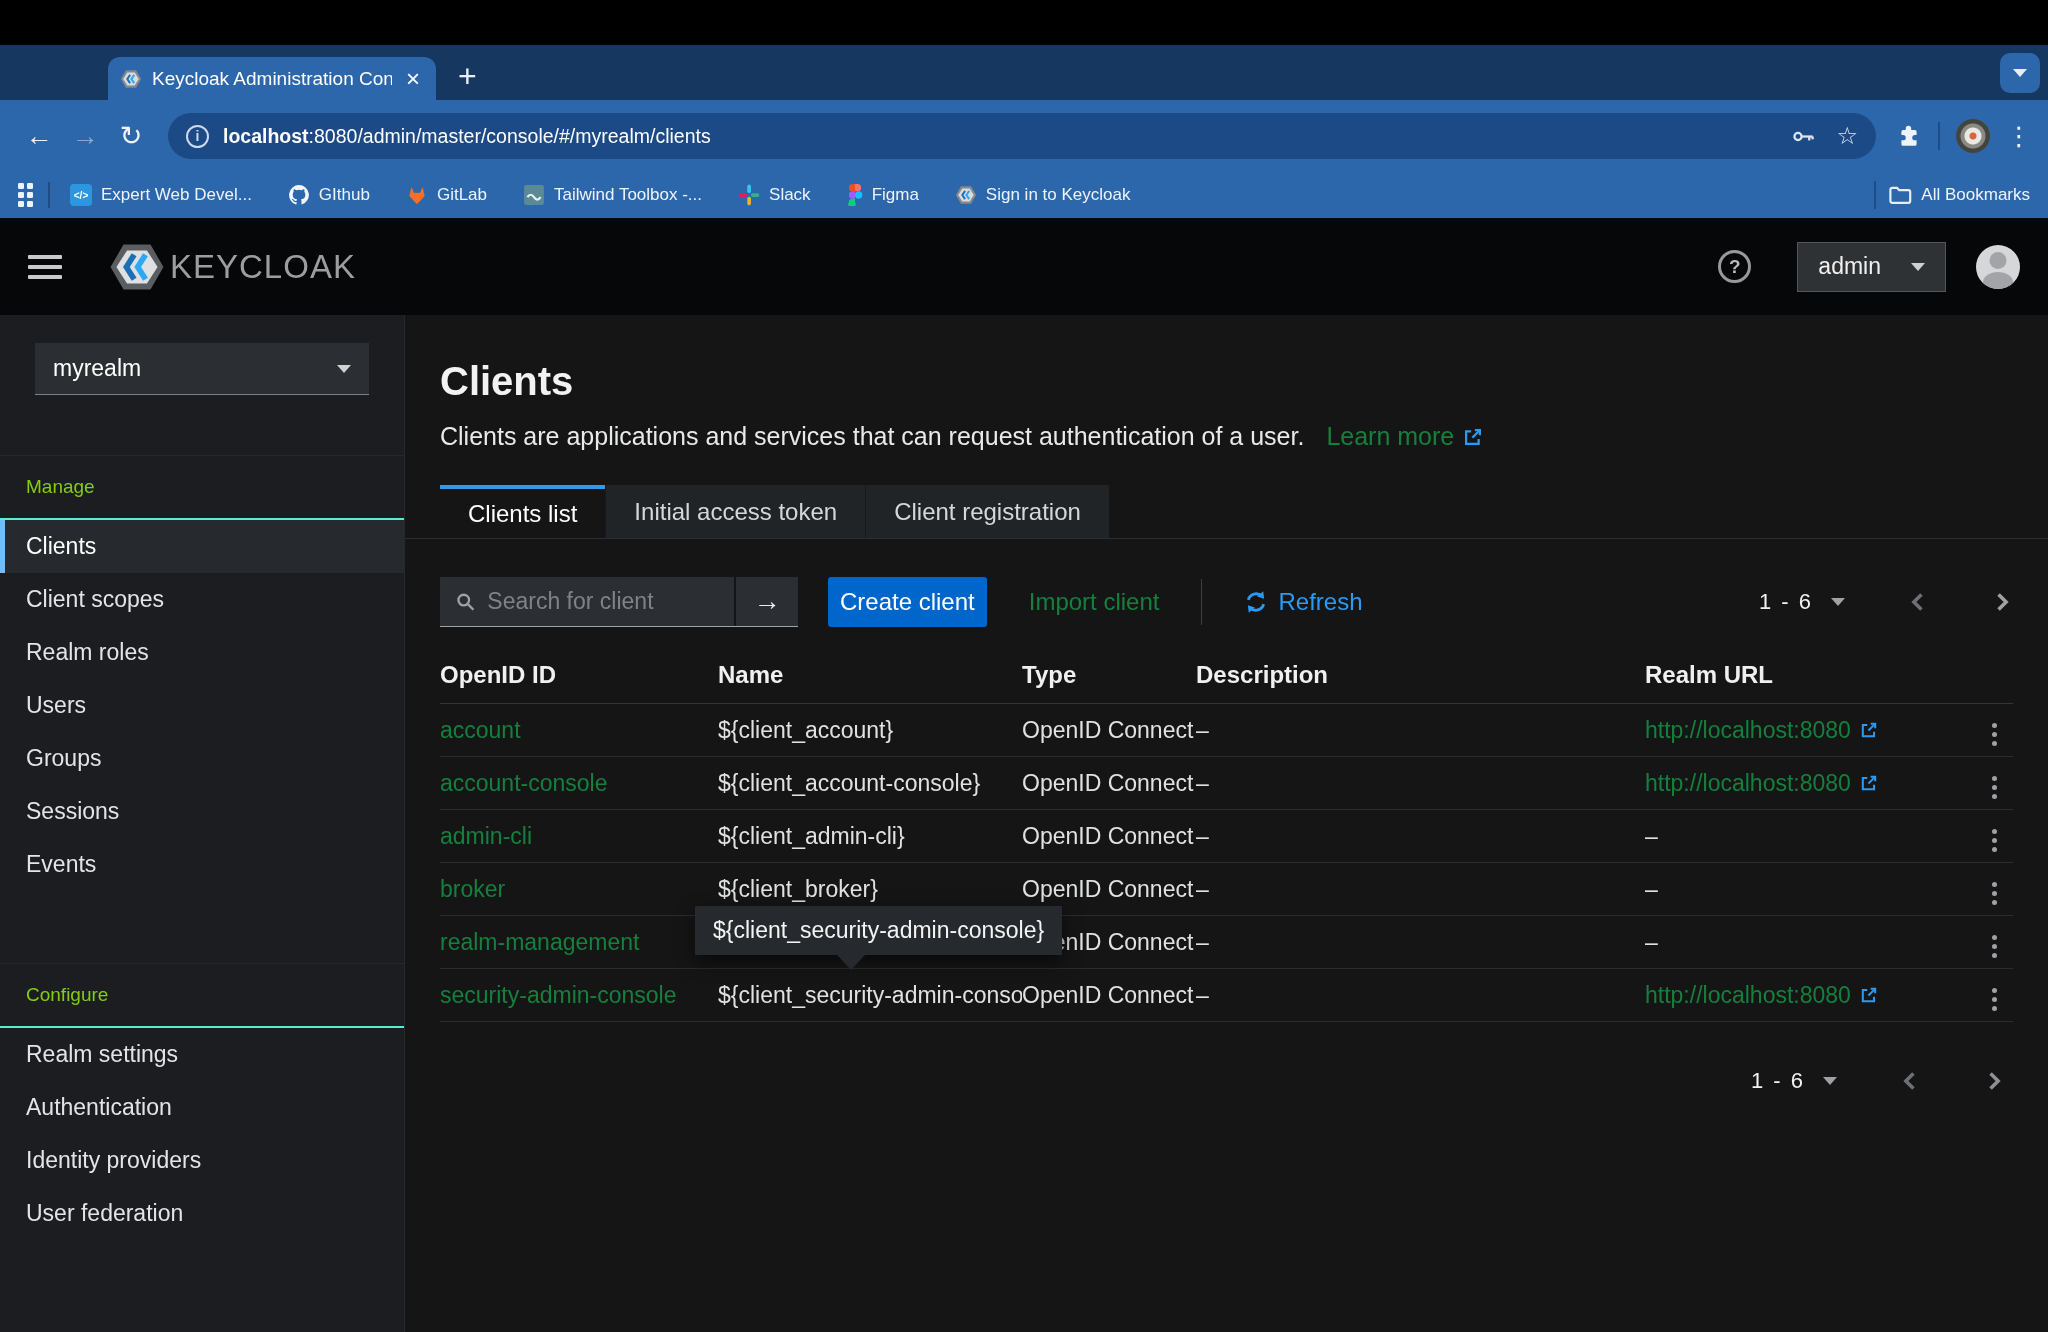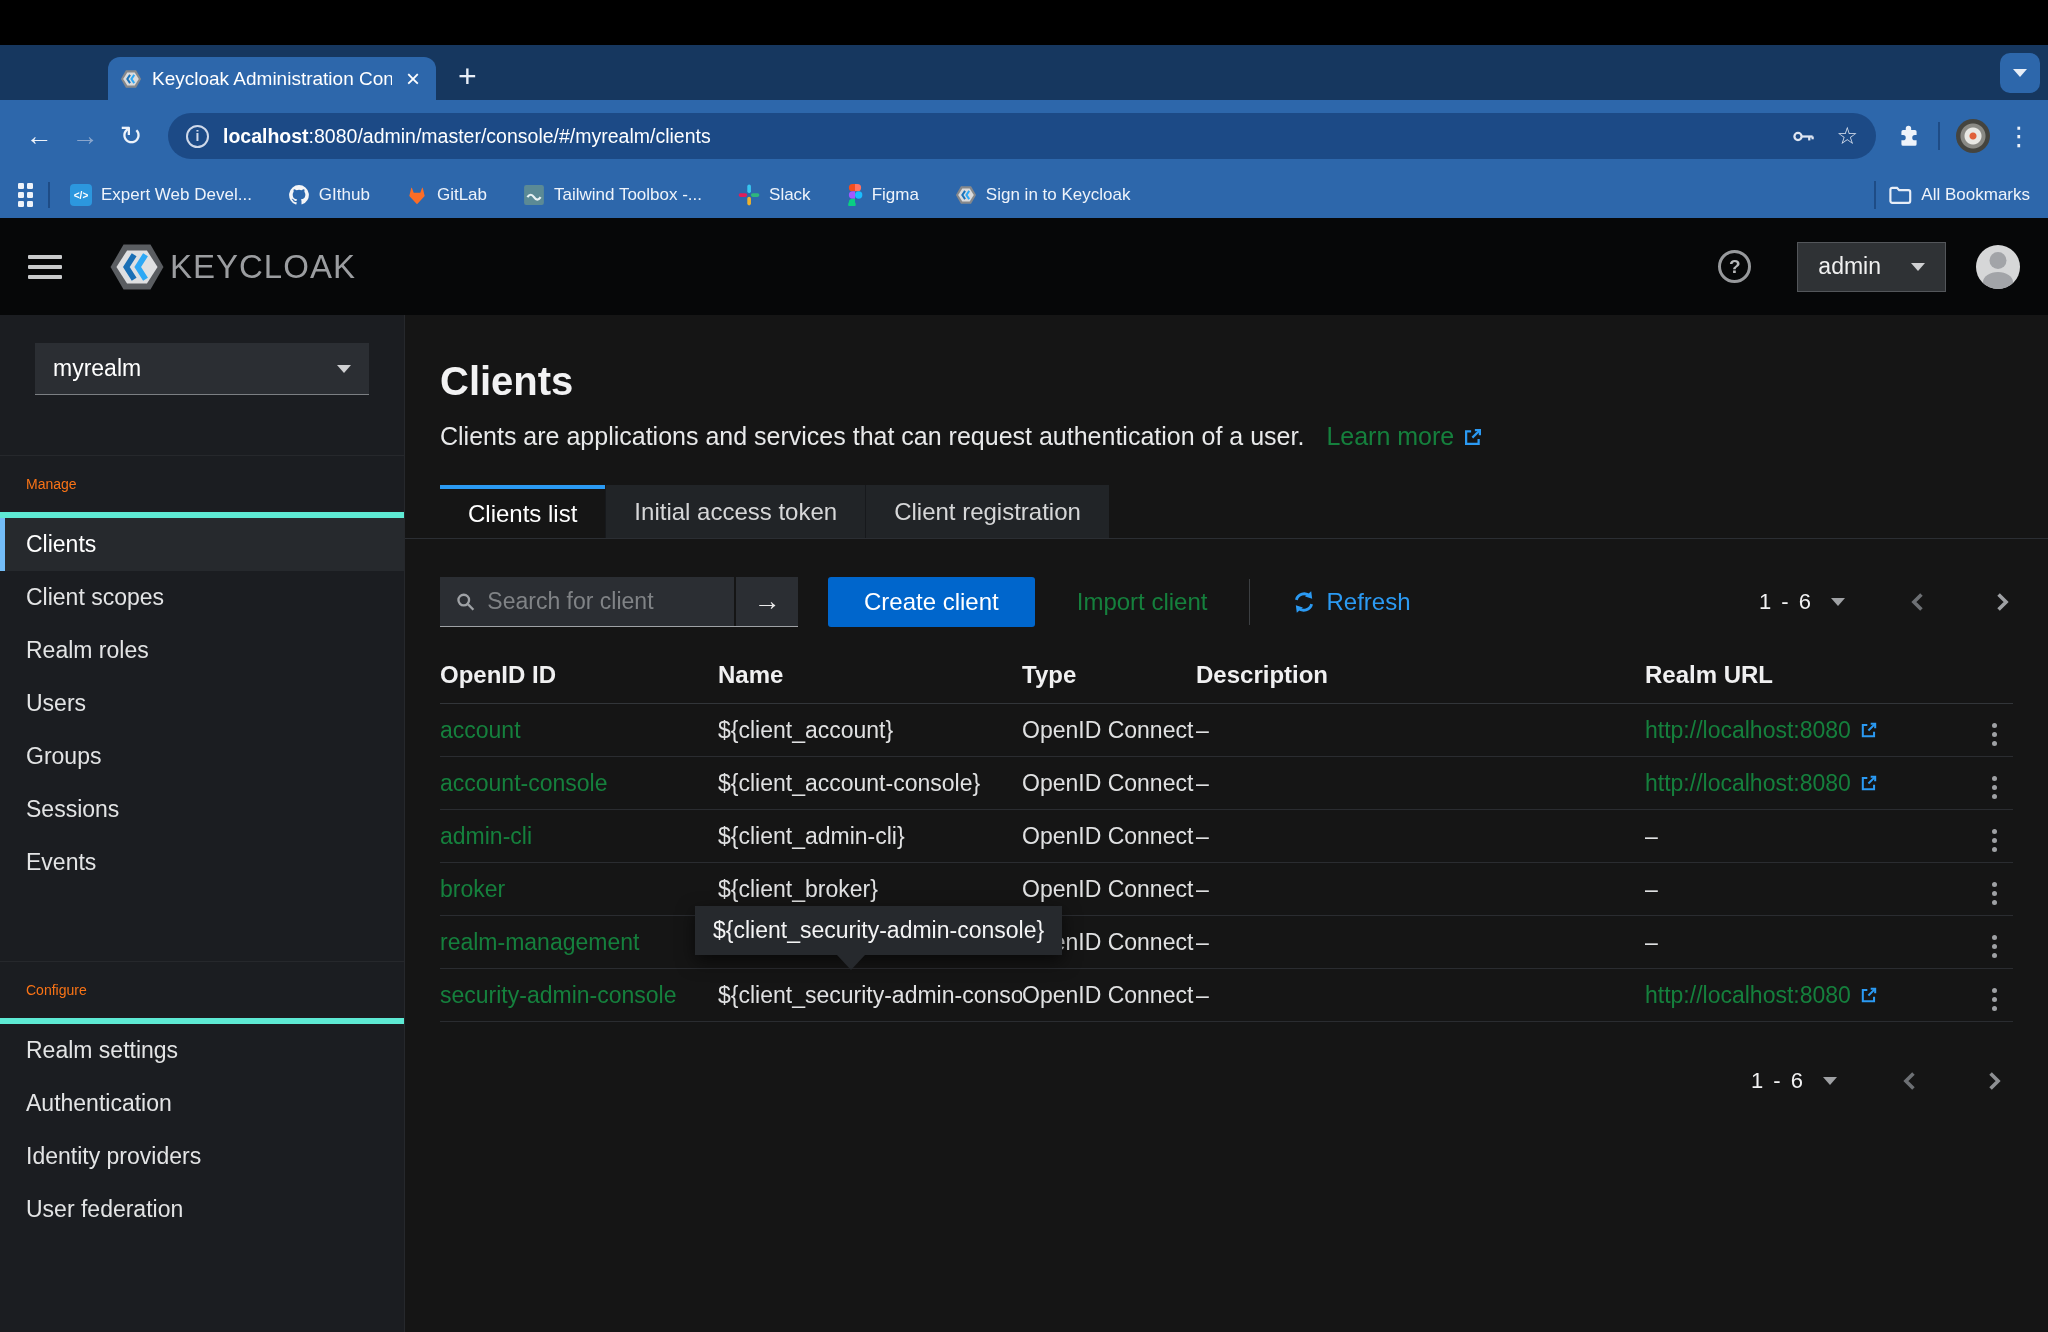--- a/index.html
+++ b/index.html
@@ -54,41 +54,41 @@
   .kc-avatar{margin-left:30px;width:44px;height:44px;border-radius:50%;background:#d6d7d8;position:relative;overflow:hidden}
   .kc-avatar .head{position:absolute;left:50%;top:7px;transform:translateX(-50%);width:17px;height:17px;border-radius:50%;background:#a2a4a8}
   .kc-avatar .torso{position:absolute;left:50%;top:27px;transform:translateX(-50%);width:30px;height:20px;border-radius:50% 50% 0 0;background:#a2a4a8}
   
   .app-body{display:flex;height:1017px}
   .sidebar{width:405px;background:#1b1d21;border-right:1px solid #26282c;flex:none}
   .realm-select{margin:28px 35px 0;height:52px;background:#2b2e33;border-bottom:1px solid #7c7f83;
                 display:flex;align-items:center;justify-content:space-between;padding:0 18px;font-size:23px;color:#fff}
   .side-group{margin-top:60px;border-top:1px solid #26282c}
   .side-group.second{margin-top:72px}
-  .group-label{padding:20px 26px;font-size:14px;color:#f97316;border-bottom:6px solid #5eead4}
+  .group-label{padding:20px 26px;font-size:19px;color:#84cc16;border-bottom:2px solid #5eead4}
   .nav-item{height:53px;display:flex;align-items:center;padding-left:26px;font-size:23px;color:#e3e4e5;position:relative}
   .nav-item.active{background:#26292d;color:#fff}
   .nav-item.active::before{content:"";position:absolute;left:0;top:0;bottom:0;width:5px;background:#73bcf7}
   
   .main{flex:1;padding:44px 35px 0;background:#151515;min-width:0}
   .page-title{font-size:40px;font-weight:600;color:#f2f2f3}
   .page-desc{margin-top:18px;font-size:25px;color:#e8e9ea;display:flex;align-items:center}
   .link{color:#15803d;text-decoration:none}
   .learn{display:inline-flex;align-items:center;gap:9px;margin-left:22px;font-size:25px}
   .tabs-row{margin:34px -35px 0;padding:0 35px;display:flex;border-bottom:1px solid #2b2e33}
   .ctab{height:53px;display:flex;align-items:center;padding:5px 28px;font-size:24px;background:#212427;color:#d6d7d8;border-left:1px solid #17191c}
   .ctab:first-child{border-left:none}
   .ctab.active{background:#151515;color:#fff;border-top:4px solid #2b9af3;margin-bottom:-1px;border-left:none}
   .list-toolbar{display:flex;align-items:center;margin-top:38px}
   .searchbox{display:flex;height:50px;background:#2b2e33;border-bottom:1px solid #9fa2a6;width:358px;flex:none}
   .search-main{flex:1;display:flex;align-items:center;gap:12px;padding:0 16px;min-width:0}
   .searchbox input{background:transparent;border:none;outline:none;color:#e6e6e6;font-size:23px;width:100%}
   .searchbox input::placeholder{color:#808386;opacity:1}
   .search-arrow{width:64px;border-left:2px solid #151515;display:flex;align-items:center;justify-content:center;color:#ececec;font-size:27px}
-  .btn-primary{margin-left:30px;height:50px;padding:0 36px;background:#0066cc;color:#fff;font-size:24px;border:none;border-radius:3px;
+  .btn-primary{margin-left:30px;height:50px;padding:0 12px;background:#0066cc;color:#fff;font-size:24px;border:none;border-radius:3px;
                display:flex;align-items:center;font-family:inherit}
   .import-link{margin-left:42px;font-size:24px}
   .tb-divider{width:1px;height:46px;background:#3c3f42;margin:0 42px}
   .refresh{display:flex;align-items:center;gap:10px;font-size:24px;color:#2b9af3}
   .pg{margin-left:auto;display:flex;align-items:center}
   .pg-range{font-size:22px;color:#f2f2f3;letter-spacing:2px}
   .pg-caret{margin-left:18px;display:flex}
   .pg-chev{margin-left:62px;display:flex}
   
   .tbl-wrap{position:relative;margin-top:20px}

